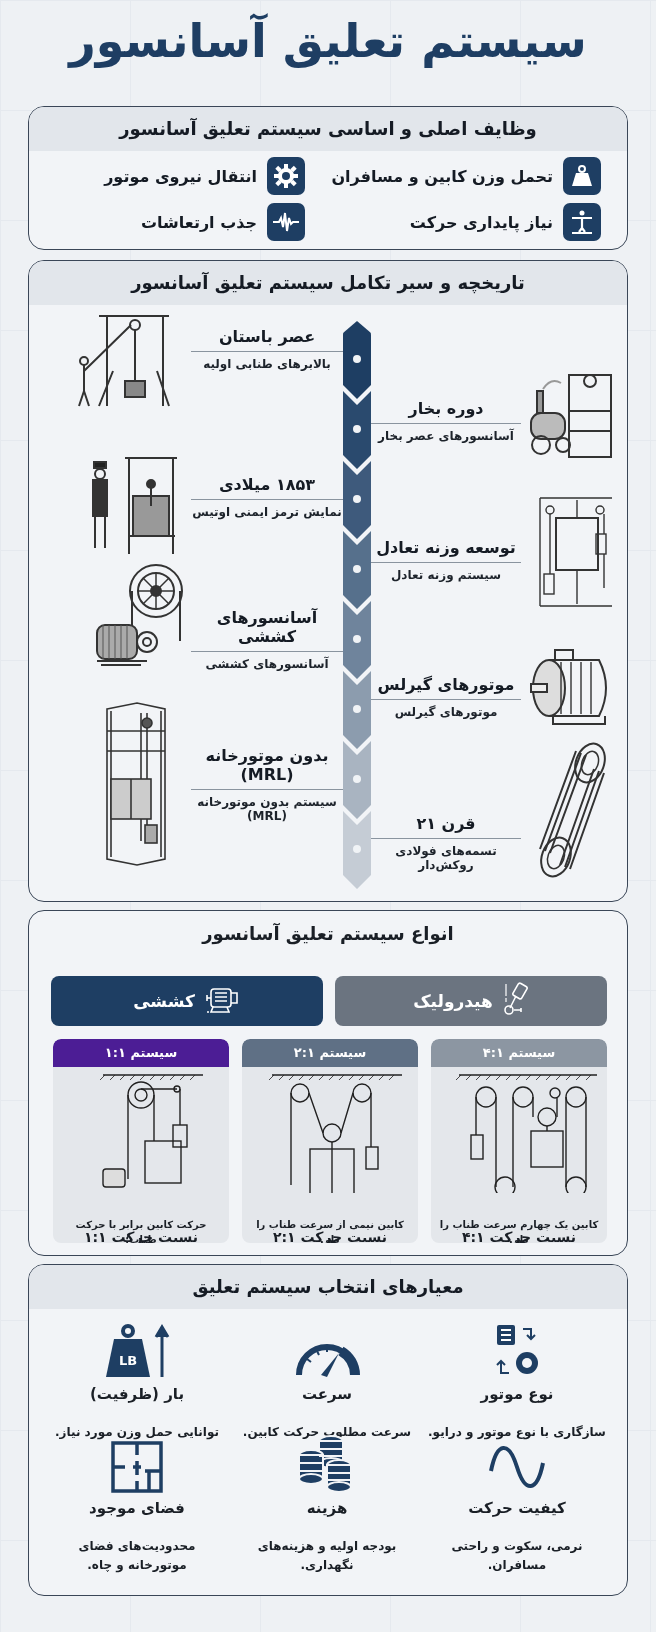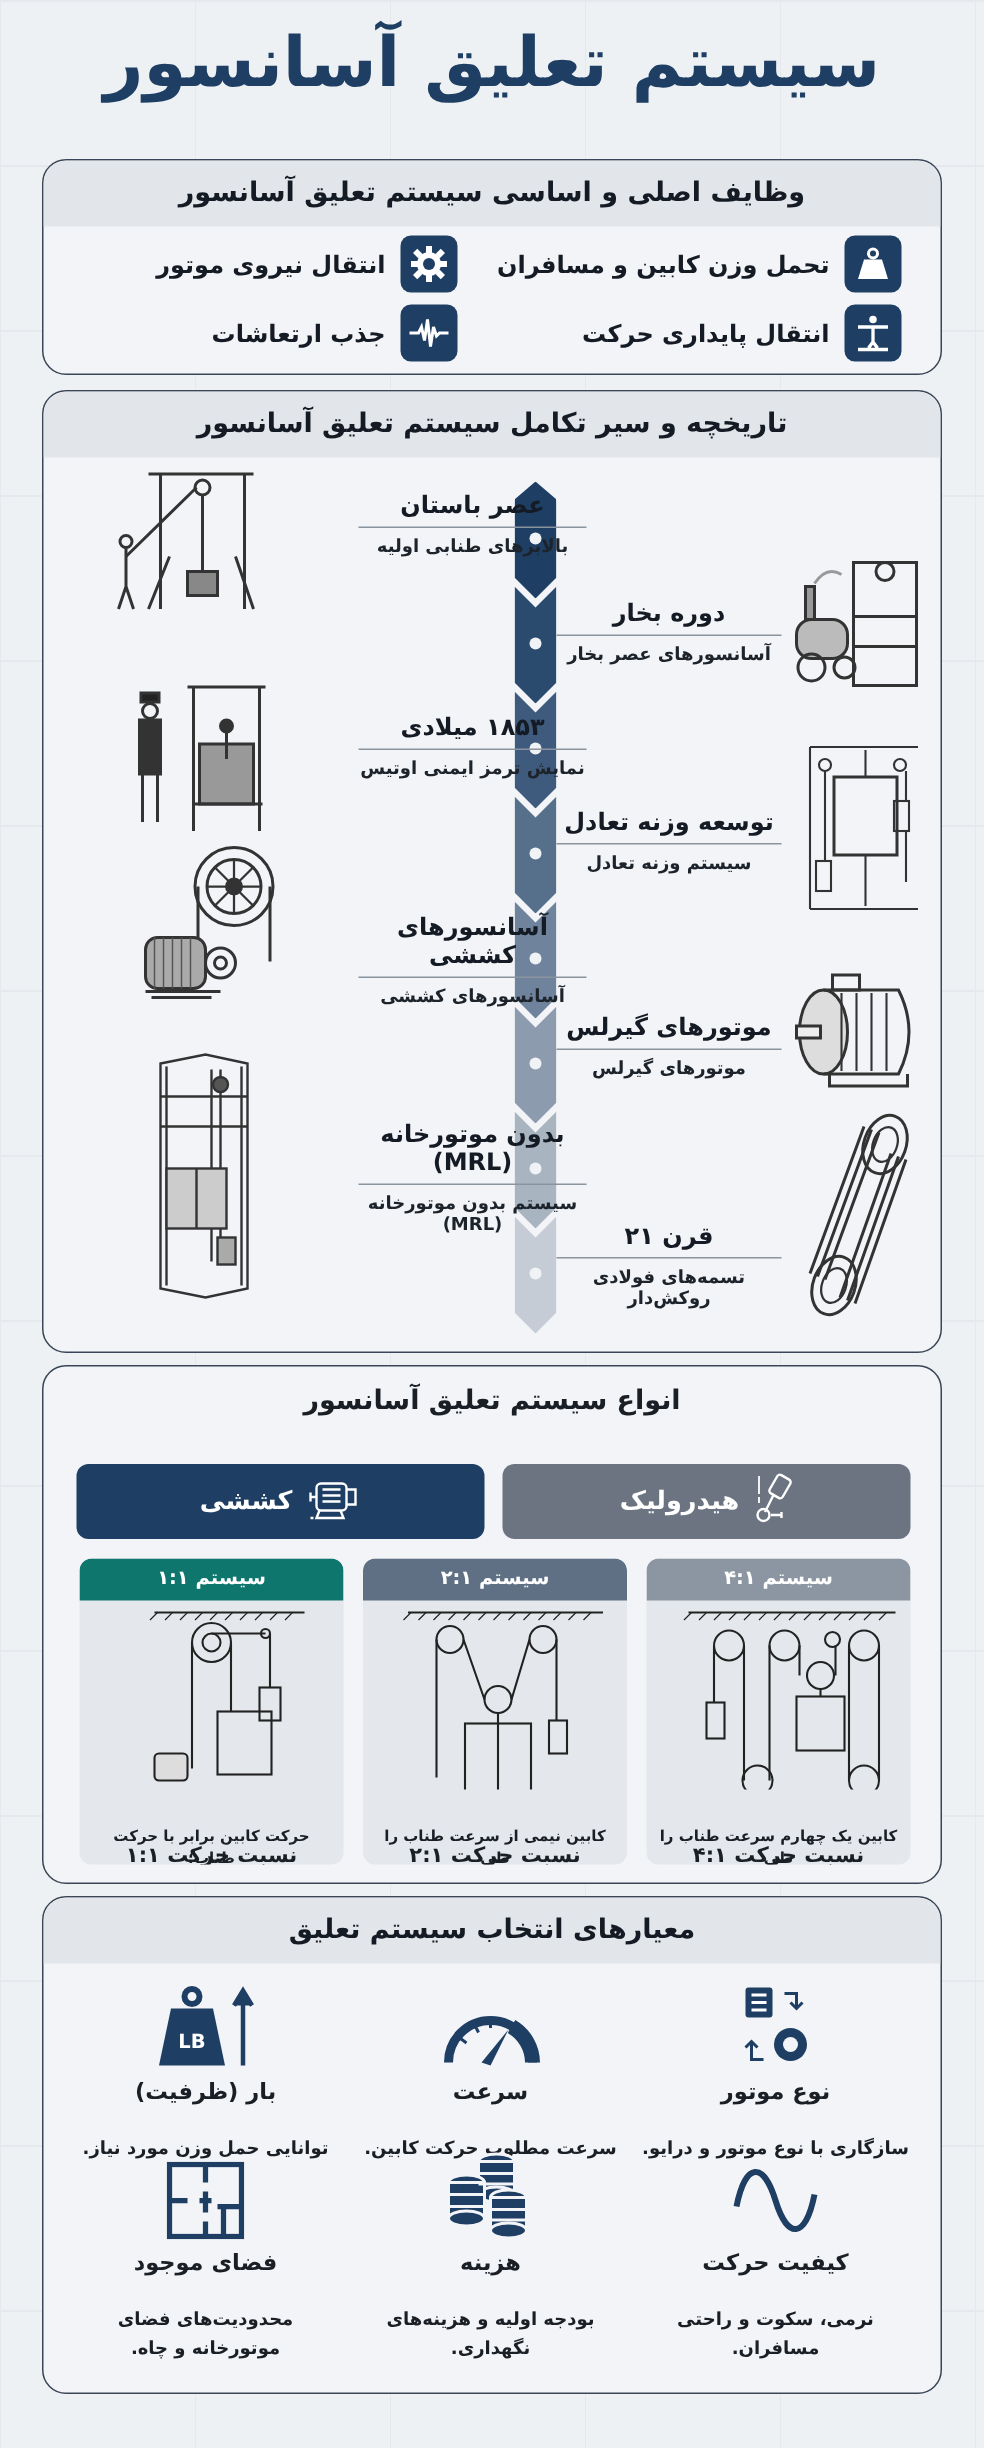--- a/index.html
+++ b/index.html
@@ -60,21 +60,21 @@
   }
   .tl-seg.first { clip-path: polygon(0 12px, 50% 0, 100% 12px, 100% 64px, 50% 78px, 0 64px); border-radius: 14px 14px 0 0;}
   .tl-dot {
     position: absolute; left: 10px; width: 8px; height: 8px;
     border-radius: 50%; background: #f0f3f6;
   }
   .ev { position: absolute; text-align: center; direction: rtl; }
   .ev .t { font-size: 16px; font-weight: 800; color: #151b24; }
   .ev .line { height: 1px; background: #8a949f; margin: 5px 0; }
   .ev .s { font-size: 12px; font-weight: 600; color: #1d232b; }
-  .ev.left { width: 152px; left: 162px; margin-left: 48px; }
+  .ev.left { width: 152px; left: 162px; }
   .ev.right { width: 150px; left: 342px; }
   .illus { position: absolute; }
 
   
   #s3 { top: 910px; height: 346px; background: #f2f4f7; }
   .types-title {
     text-align: center; font-size: 18px; font-weight: 800; padding-top: 12px; height: 48px;
   }
   .type-tab {
     position: absolute; top: 65px; height: 50px; width: 272px; border-radius: 8px;
@@ -148,21 +148,21 @@
         </span>
         <span>انتقال نیروی موتور</span>
       </div>
       <div class="fn" style="right:26px; top:52px;">
         <span class="ic">
           <svg width="26" height="26" viewBox="0 0 26 26">
               <circle cx="13" cy="4" r="2.5" fill="#fff"></circle>
               <path d="M3 9 H23 M13 8 V19 M13 19 L10 23 M13 19 L16 23 M3 24 H23" stroke="#fff" stroke-width="2.2" fill="none"></path>
             </svg>
         </span>
-        <span>انتقال پایداری حرکت</span>
+        <span>نیاز پایداری حرکت</span>
       </div>
       <div class="fn" style="right:322px; top:52px;">
         <span class="ic">
           <svg width="28" height="26" viewBox="0 0 28 26">
               <path d="M1 13 H7 L9 9 L11 18 L13 4 L15 22 L17 9 L19 15 L21 13 H27" stroke="#fff" stroke-width="2" fill="none"></path>
             </svg>
         </span>
         <span>جذب ارتعاشات</span>
       </div>
     </div>
@@ -410,21 +410,21 @@
         </svg>
         <div class="sys-ratio">نسبت حرکت ۲:۱</div>
         <div class="sys-desc">
           <div>کابین نیمی از سرعت طناب را طی</div>
 
         </div>
       </div>
     </div>
 
     <div class="sys-card" style="right:398px;">
-      <div class="sys-head" style="background:#0f766e;">سیستم ۱:۱</div>
+      <div class="sys-head" style="background:#4c1d95;">سیستم ۱:۱</div>
       <div class="sys-body">
         <svg class="sys-diag" width="176" height="126" viewBox="0 0 176 126">
           <g stroke="#222" stroke-width="1.4" fill="none">
             <path d="M50 8 H150"></path>
             <path d="M52 8 l-5 5 M62 8 l-5 5 M72 8 l-5 5 M82 8 l-5 5 M92 8 l-5 5 M102 8 l-5 5 M112 8 l-5 5 M122 8 l-5 5 M132 8 l-5 5 M142 8 l-5 5" stroke-width="0.8"></path>
             <circle cx="88" cy="28" r="13"></circle>
               <circle cx="88" cy="28" r="6"></circle>
             <circle cx="124" cy="22" r="3"></circle>
             <path d="M75 28 V112 M101 28 V74 M88 22 H124 M127 22 V58"></path>
             <rect x="120" y="58" width="14" height="22"></rect>

